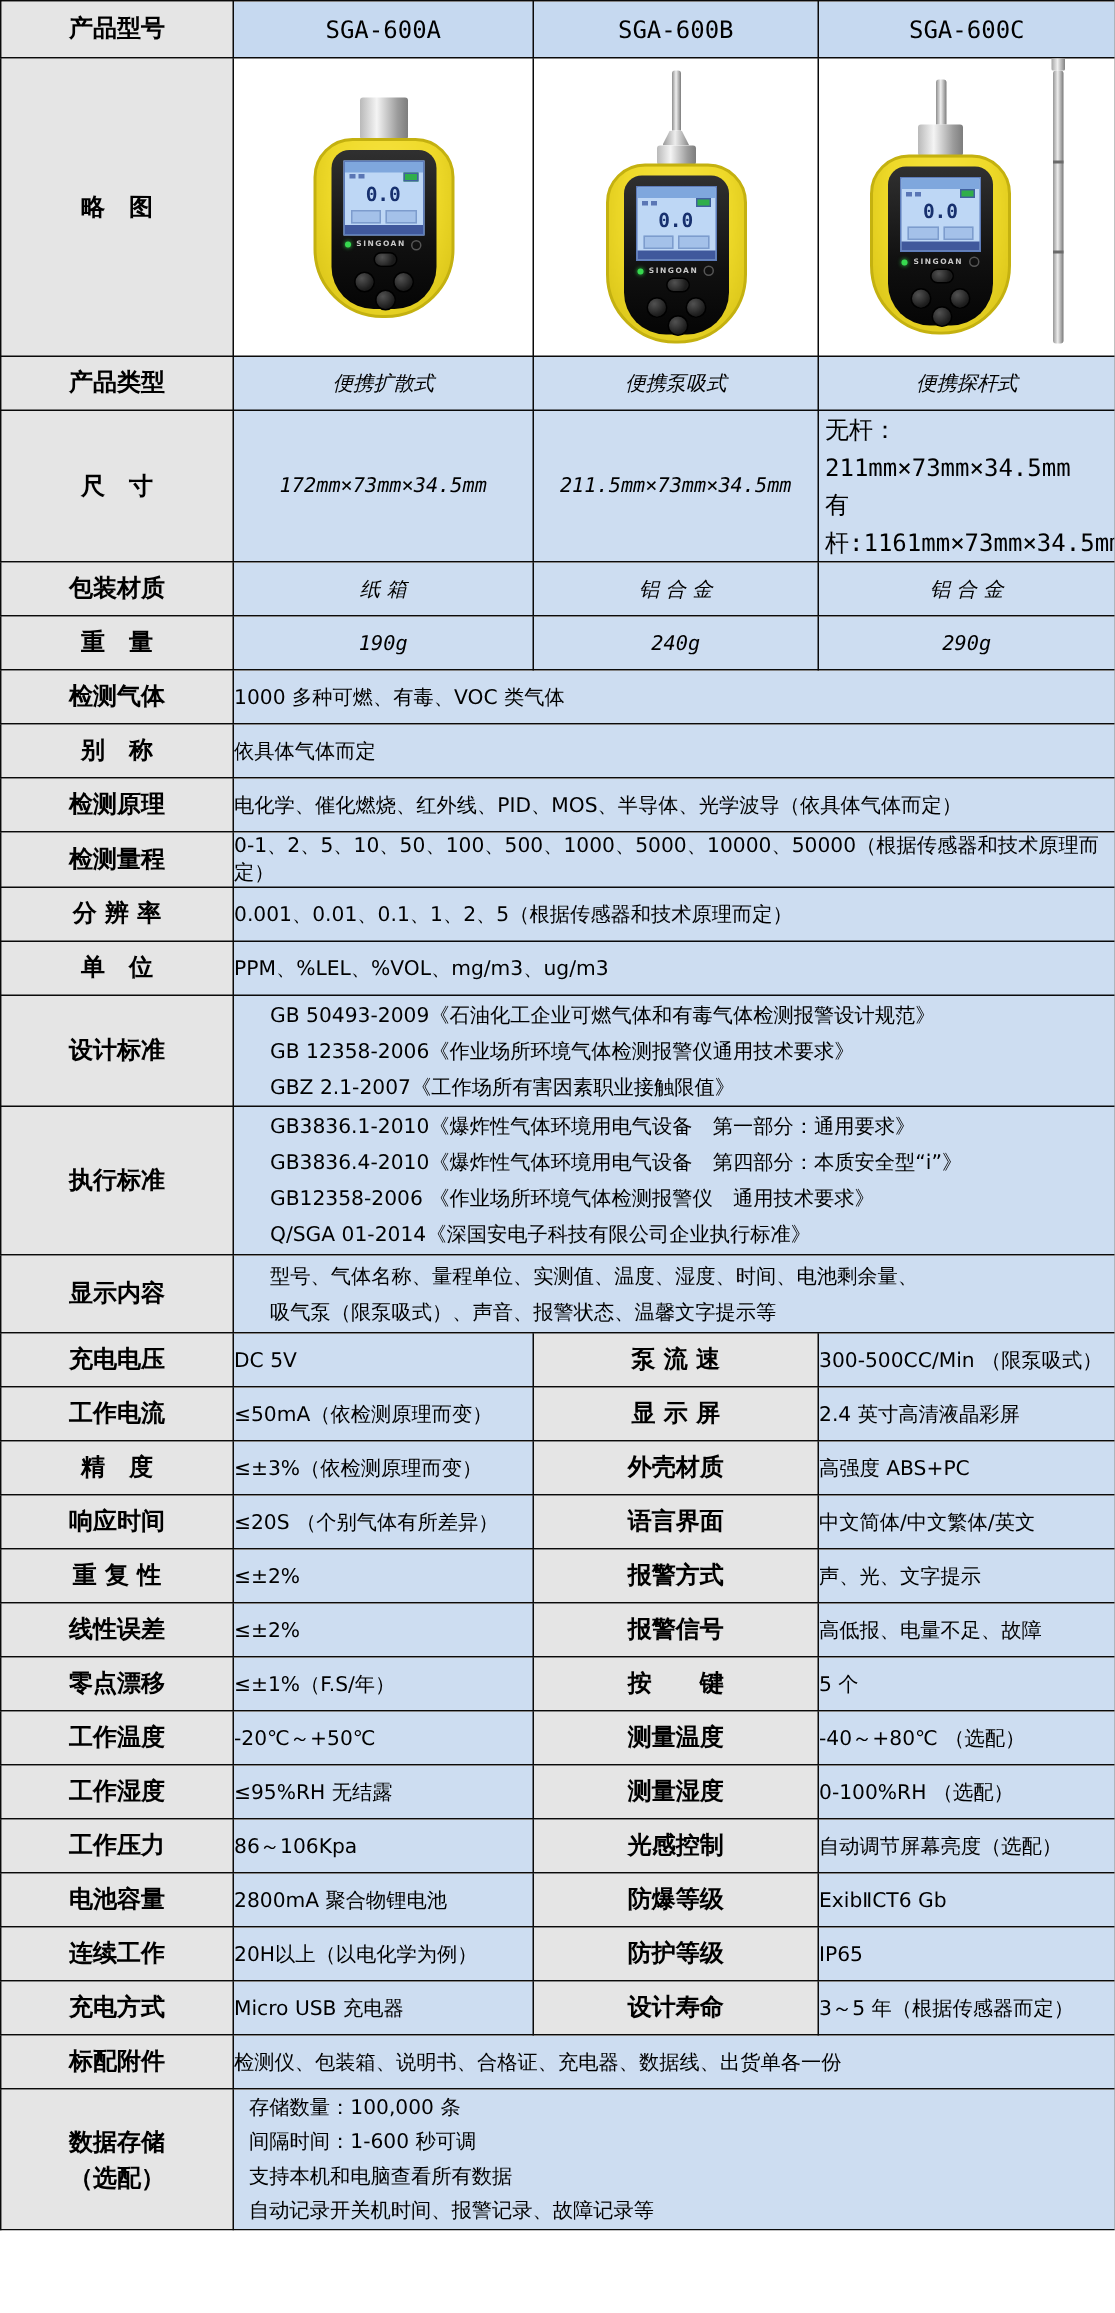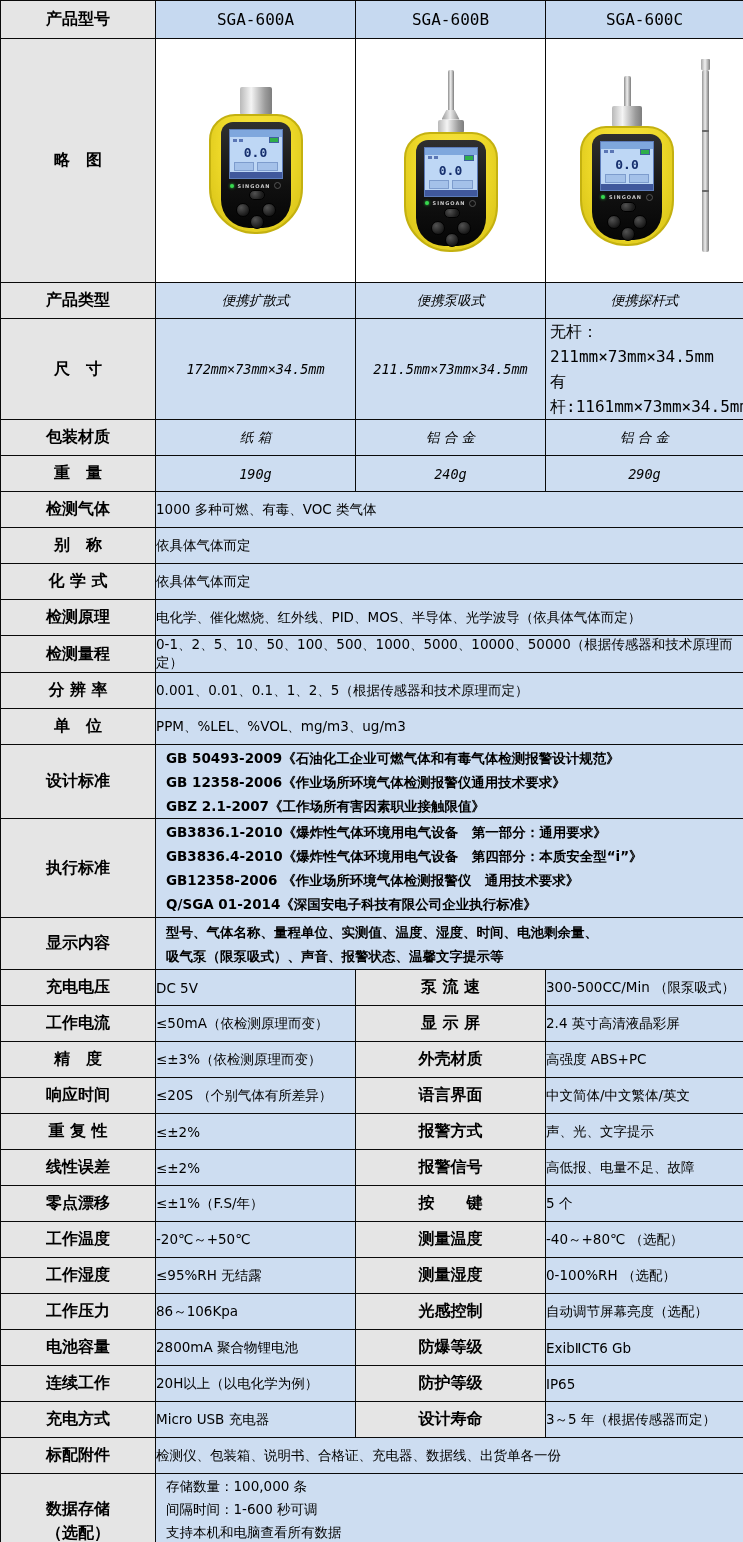--- a/index.html
+++ b/index.html
@@ -1,34 +1,34 @@
 <!DOCTYPE html>
 <html><head>
 <meta charset="utf-8">
 <style>
   html,body{margin:0;padding:0;background:#fff;}
   body{width:743px;font-family:"DejaVu Sans","Liberation Sans",sans-serif;}
   table.spec{border-collapse:collapse;width:743px;table-layout:fixed;}
   table.spec td{border:1px solid #0a0a0a;overflow:hidden;vertical-align:middle;padding:0;}
   tr{height:36px;}
   tr.h-head{height:38px;}
-  tr.h-img{height:244px;}
+  tr.h-img{height:199px;}
   tr.h-size{height:55px;margin-top:40px;}
   tr.h-design{height:74px;}
   tr.h-exec{height:99px;}
   tr.h-disp{height:52px;}
   tr.h-store{height:94px;}
   td.lbl{background:#e5e5e5;font-weight:bold;font-size:16px;color:#000;text-align:center;}
   td.val{background:#cdddf1;font-size:13.5px;color:#000;}
   td.hval{background:#c6d9f0;font-size:16px;text-align:center;font-family:"DejaVu Sans Mono","Liberation Mono",monospace;}
   td.center{text-align:center;font-style:italic;}
   td.left{padding-left:10px;}
   td.img-cell{background:#ffffff;}
   .mono{font-family:"DejaVu Sans Mono","Liberation Mono",monospace;font-size:13px;}
-  .lines div{line-height:24px;padding-left:10px;font-weight:bold;}
+  .lines div{line-height:24px;padding-left:24px;}
   .store-lines div{line-height:23px;padding-left:10px;}
   .two-line div{line-height:25px;padding-left:4px;font-size:16px;font-family:"DejaVu Sans Mono","Liberation Mono",monospace;}
   .lbl .sub{display:block;line-height:24px;}
 
   
   .device-wrap{height:100%;display:flex;align-items:center;justify-content:center;gap:28px;background:#fff;}
   .device{display:flex;flex-direction:column;align-items:center;}
   .probe{width:6px;height:40px;background:linear-gradient(90deg,#8e8e8e,#efefef 45%,#7b7b7b);border-radius:2px 2px 0 0;}
   .type-c .probe{width:7px;height:30px;}
   .cone{width:18px;height:10px;background:linear-gradient(90deg,#9a9a9a,#ededed 45%,#808080);clip-path:polygon(28% 0,72% 0,100% 100%,0 100%);}
@@ -229,24 +229,20 @@
 
   <tr>
     <td class="lbl">检测气体</td>
     <td class="val left" colspan="3">1000 多种可燃、有毒、VOC 类气体</td>
   </tr>
   <tr>
     <td class="lbl">别　称</td>
     <td class="val left" colspan="3">依具体气体而定</td>
   </tr>
   <tr>
-    <td class="lbl">化 学 式</td>
-    <td class="val left" colspan="3">依具体气体而定</td>
-  </tr>
-  <tr>
     <td class="lbl">检测原理</td>
     <td class="val left" colspan="3">电化学、催化燃烧、红外线、PID、MOS、半导体、光学波导（依具体气体而定）</td>
   </tr>
   <tr>
     <td class="lbl">检测量程</td>
     <td class="val left" colspan="3">0-1、2、5、10、50、100、500、1000、5000、10000、50000（根据传感器和技术原理而定）</td>
   </tr>
   <tr>
     <td class="lbl">分 辨 率</td>
     <td class="val left" colspan="3">0.001、0.01、0.1、1、2、5（根据传感器和技术原理而定）</td>

